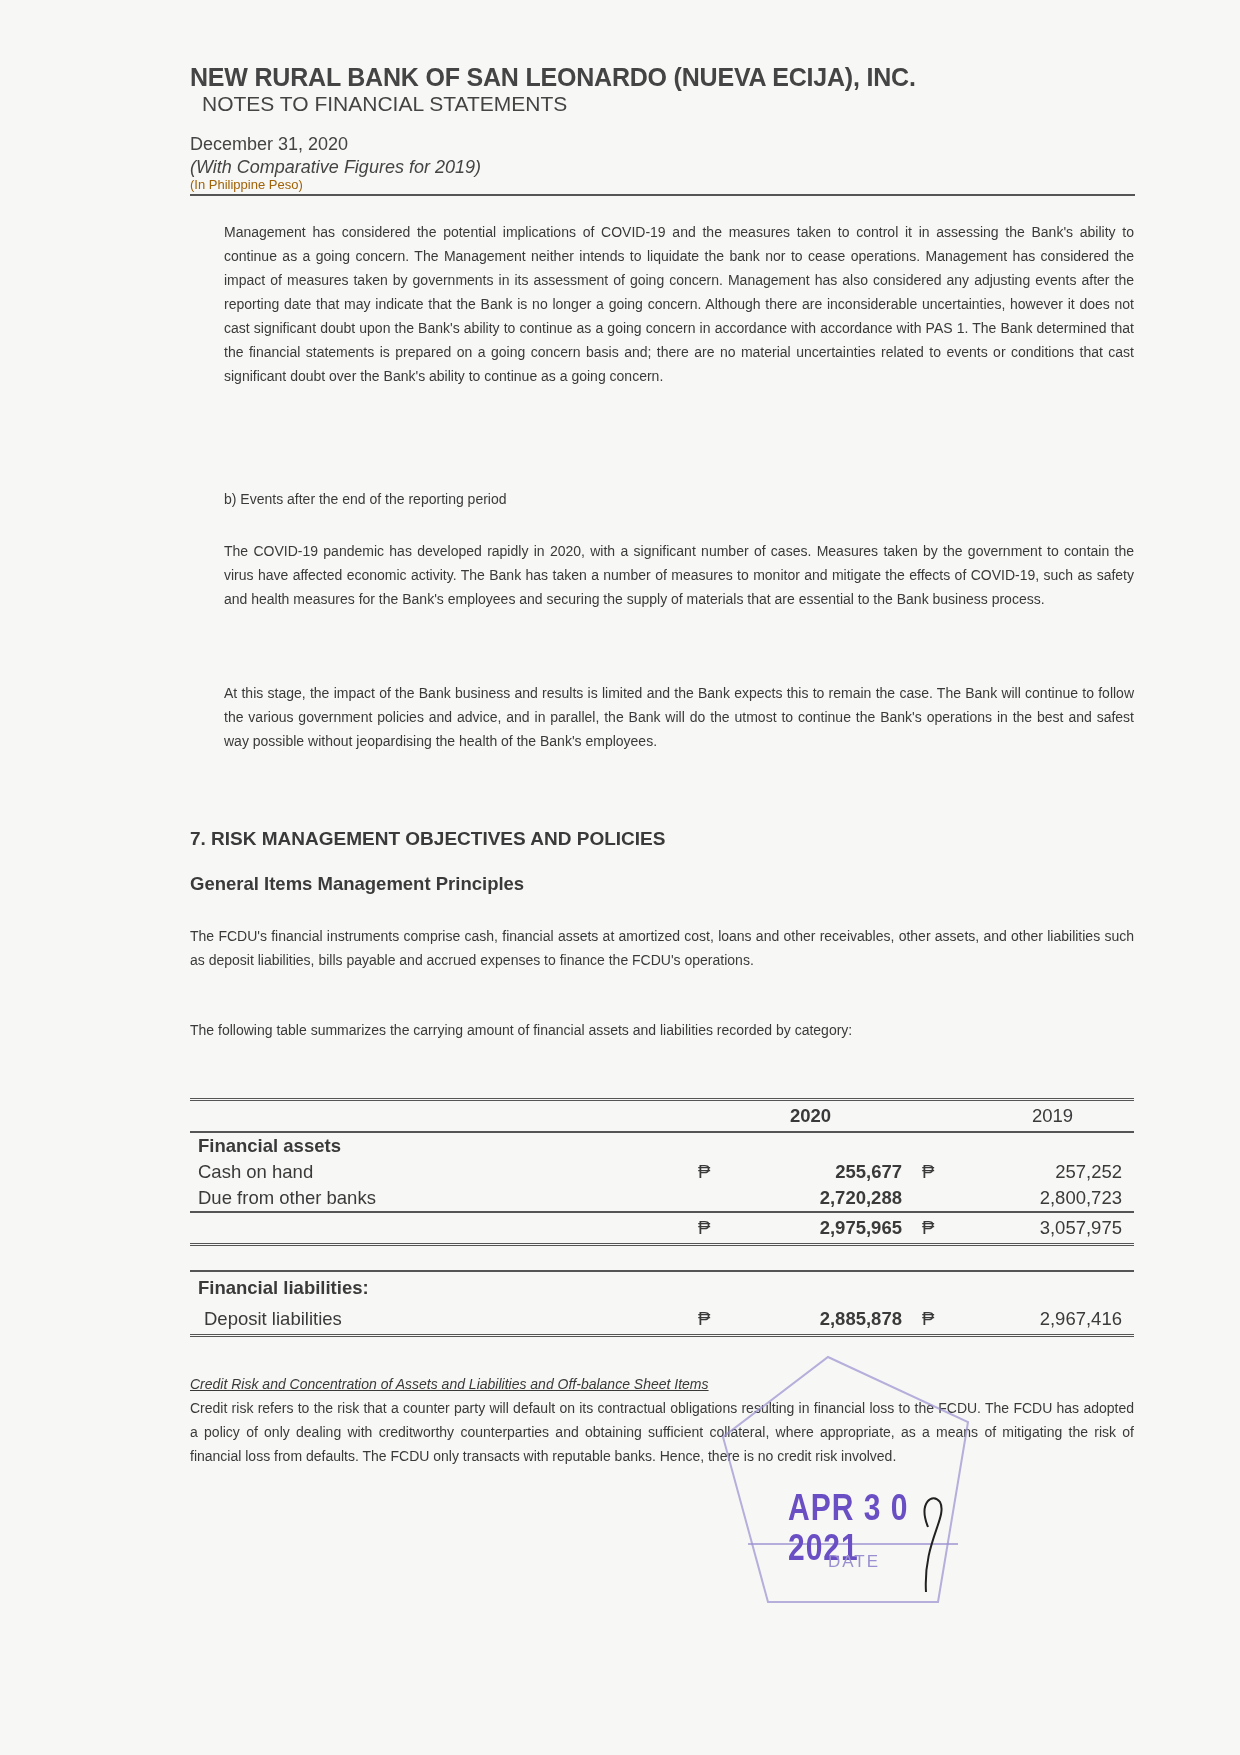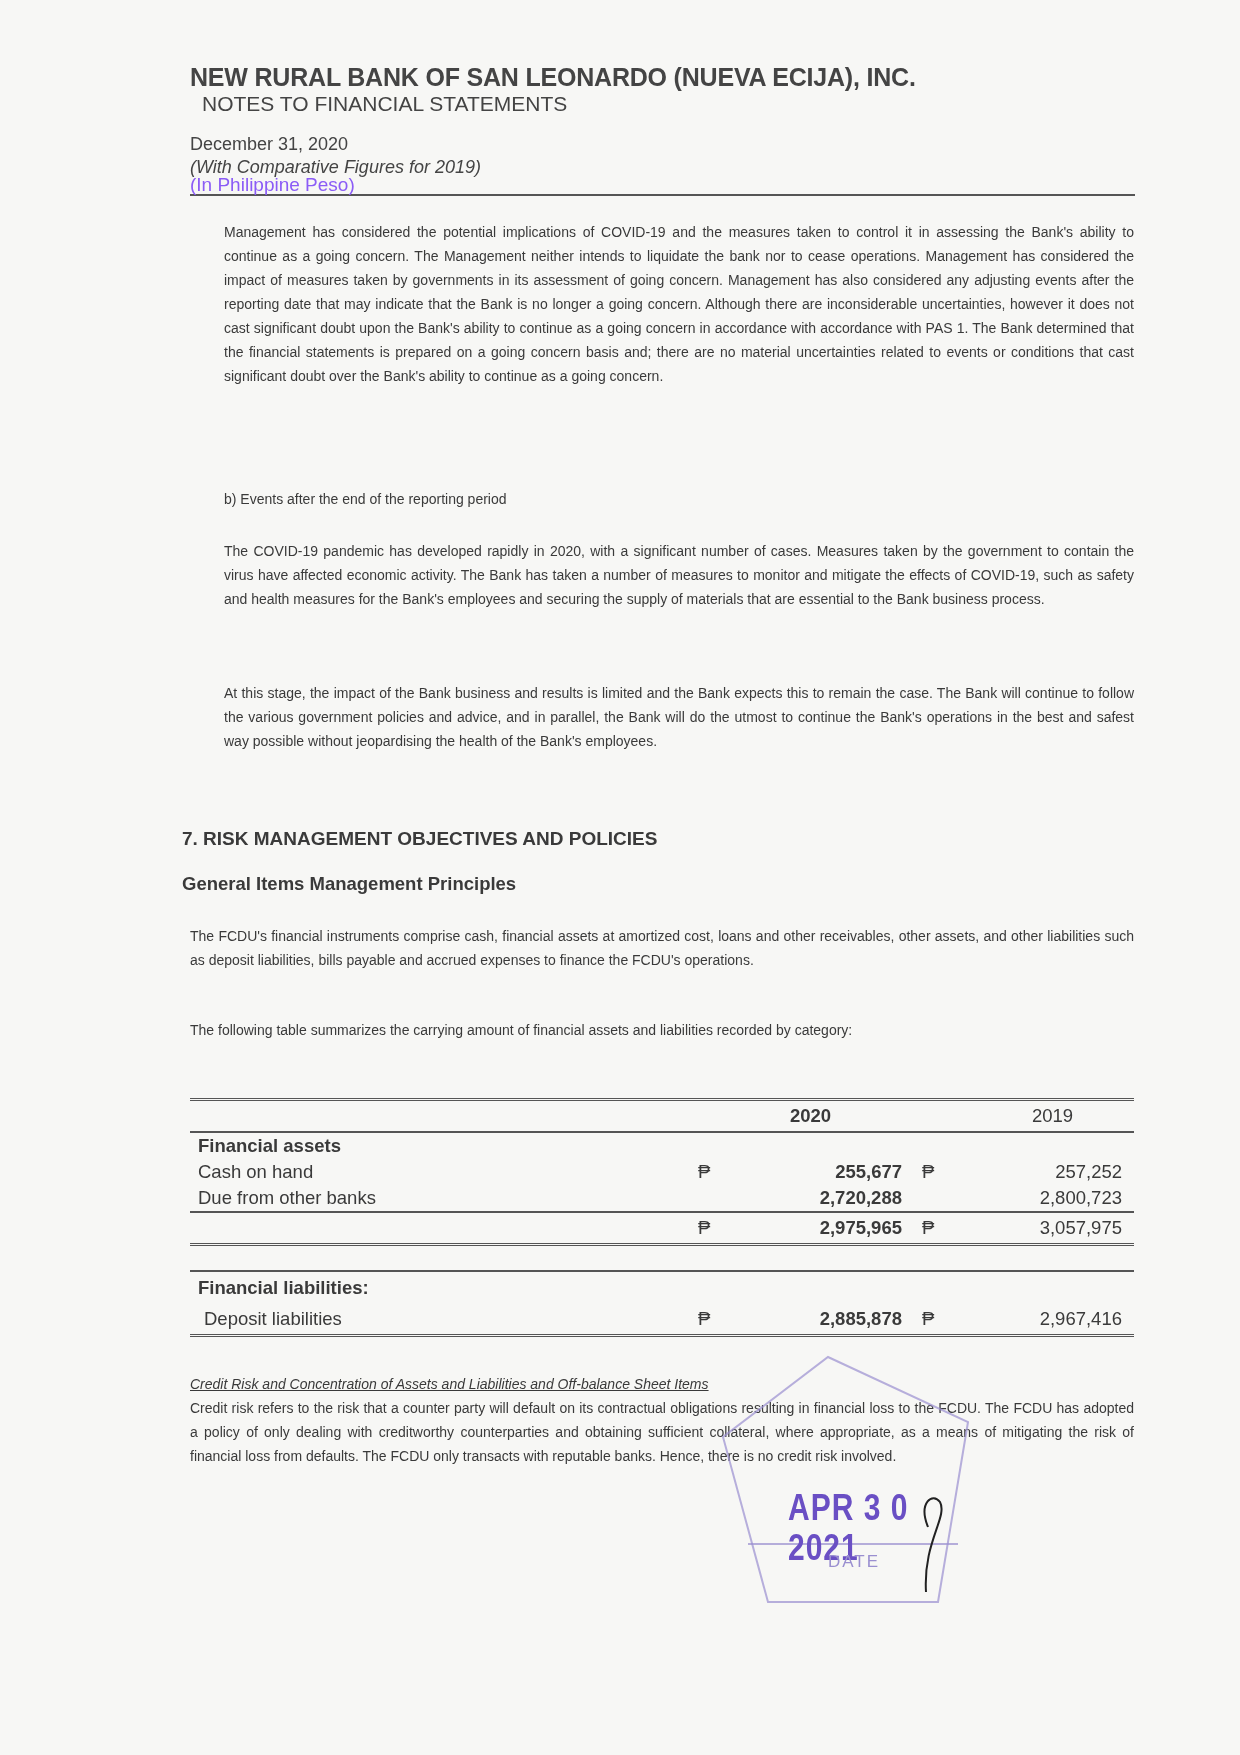--- a/index.html
+++ b/index.html
@@ -4,26 +4,26 @@
 <style>
   html, body { margin: 0; padding: 0; }
   body { width: 1240px; height: 1755px; background: #f7f7f5; position: relative; overflow: hidden;
          font-family: "Liberation Sans", sans-serif; color: #3a3a3a; }
   .page { position: absolute; left: 0; top: 0; width: 1040px; height: 1755px; }
   .hdr { position: absolute; left: 190px; top: 62px; width: 945px; }
   .h-title { font-size: 25px; font-weight: bold; color: #444; letter-spacing: -0.2px; line-height: 30px; }
   .h-sub { font-size: 21px; color: #444; line-height: 24px; margin-left: 12px; }
   .h-date { font-size: 18px; color: #444; line-height: 24px; margin-top: 16px; }
   .h-comp { font-size: 18px; font-style: italic; color: #444; line-height: 22px; }
-  .h-peso { font-size: 19px; color: #8b5cf6; line-height: 14px; }
+  .h-peso { font-size: 13px; color: #a16207; line-height: 14px; }
   .h-rule { border-top: 2px solid #555; margin-top: 2px; }
   .p { position: absolute; font-size: 14px; line-height: 24px; text-align: justify; color: #3a3a3a; }
   .ind { left: 224px; width: 910px; }
   .full { left: 190px; width: 944px; }
-  .sec { position: absolute; left: 182px; font-size: 19px; font-weight: bold; color: #3a3a3a; text-align: center; }
+  .sec { position: absolute; left: 190px; font-size: 19px; font-weight: bold; color: #3a3a3a; text-align: center; }
   .table { position: absolute; left: 190px; width: 944px; top: 1098px; font-size: 18.5px; color: #3a3a3a; }
   .trow { position: relative; height: 26px; line-height: 26px; }
   .c-label { position: absolute; left: 8px; }
   .c-p1 { position: absolute; left: 508px; }
   .c-v1 { position: absolute; right: 232px; font-weight: bold; }
   .c-p2 { position: absolute; left: 732px; }
   .c-v2 { position: absolute; right: 12px; }
   .dbl { border-top: 3px double #555; }
   .sgl { border-top: 2px solid #555; }
   .bold { font-weight: bold; }

